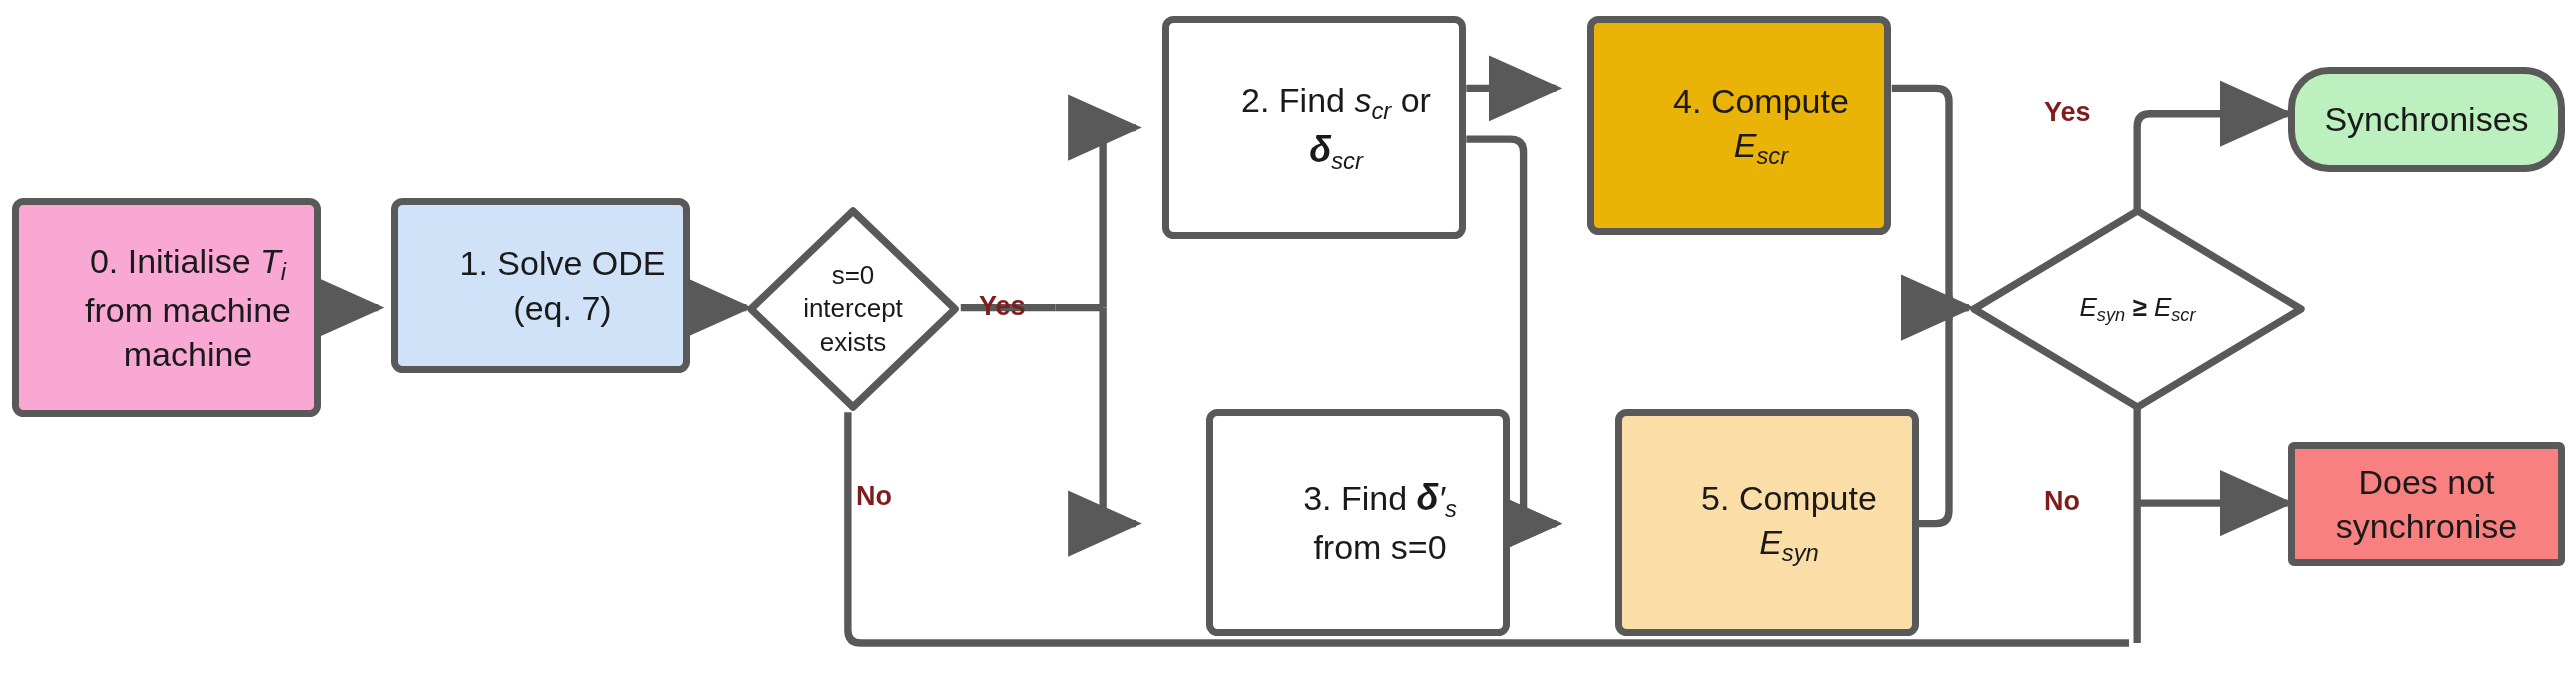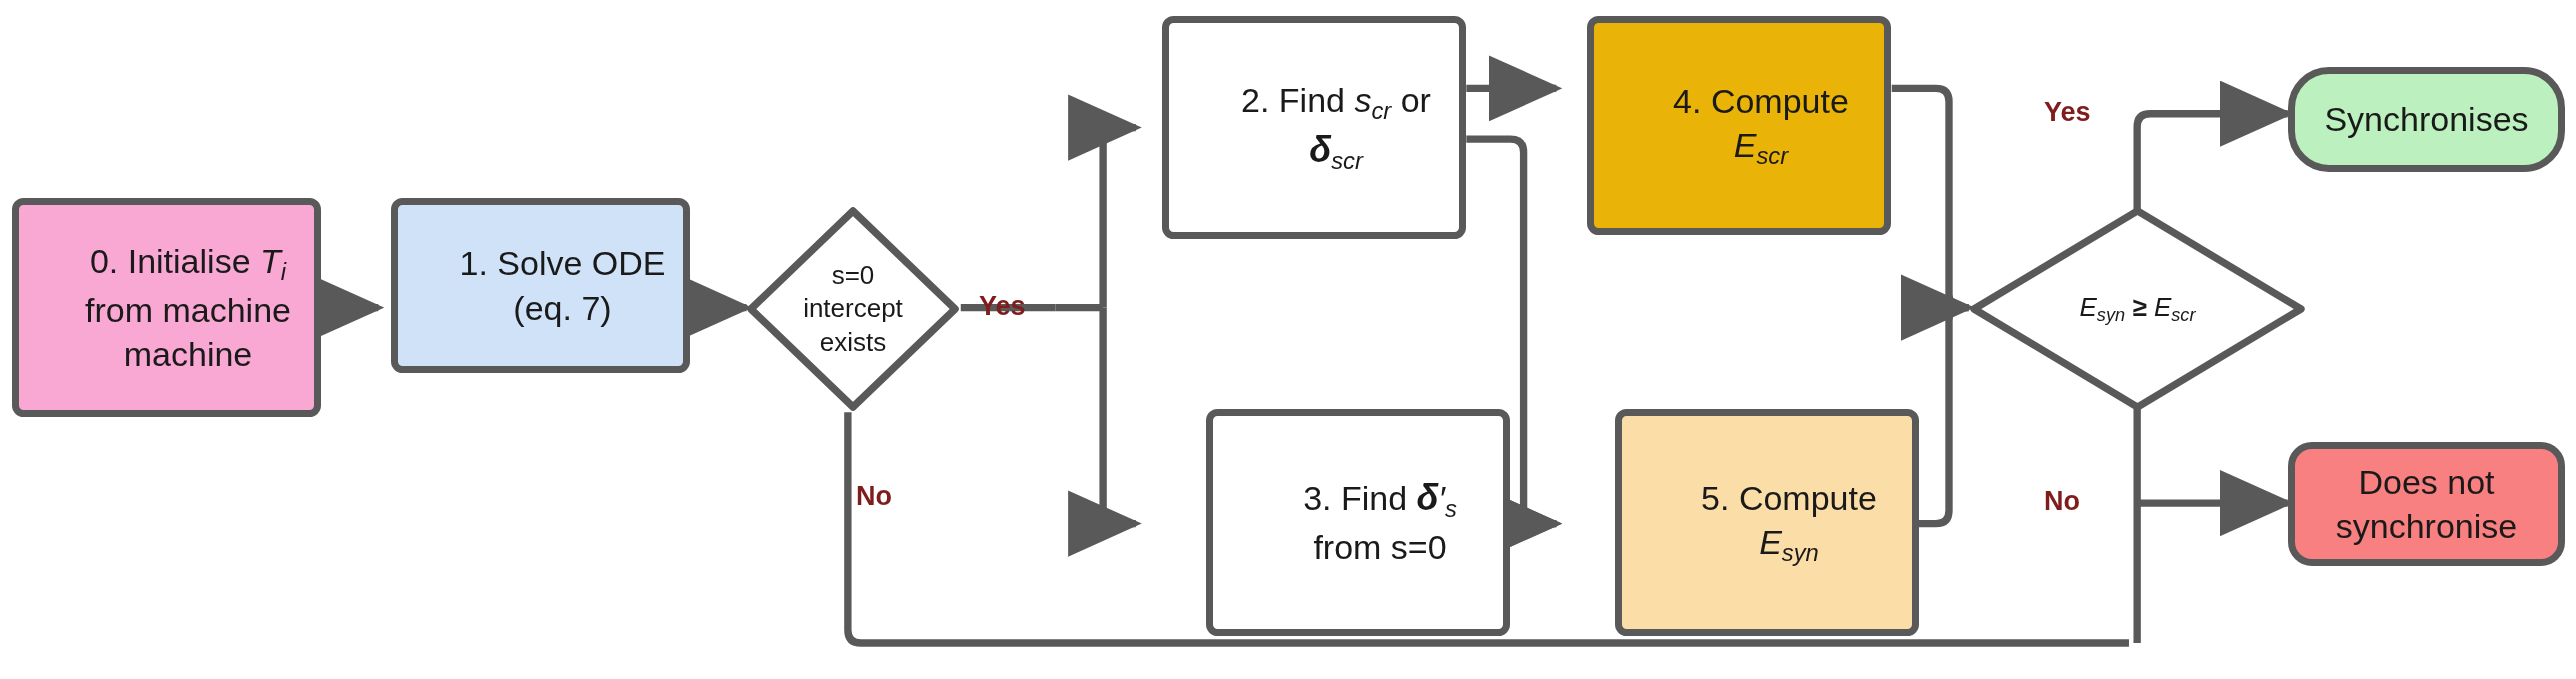--- a/index.html
+++ b/index.html
@@ -200,21 +200,21 @@
   <div class="edge-label" style="left: 2044px; top: 97px;">Yes</div>
 
   <div class="edge-label" style="left: 2044px; top: 486px;">No</div>
 
   <div class="node terminal" style="left: 2288px; top: 67px; width: 277px; height: 105px; background: rgb(189, 240, 191); border-radius: 41px;">
     <div class="txt">
       <span>Synchronises</span>
     </div>
   </div>
 
-  <div class="node terminal" style="left: 2288px; top: 442px; width: 277px; height: 124px; background: rgb(249, 128, 128); border-radius: 24px;">
+  <div class="node terminal" style="left: 2288px; top: 442px; width: 277px; height: 124px; background: rgb(249, 128, 128); border-radius: 6px;">
     <div class="txt">
       <span>Does not</span><br>
       <span>synchronise</span>
     </div>
   </div>
 
 </div>
 
 
 </body></html>

